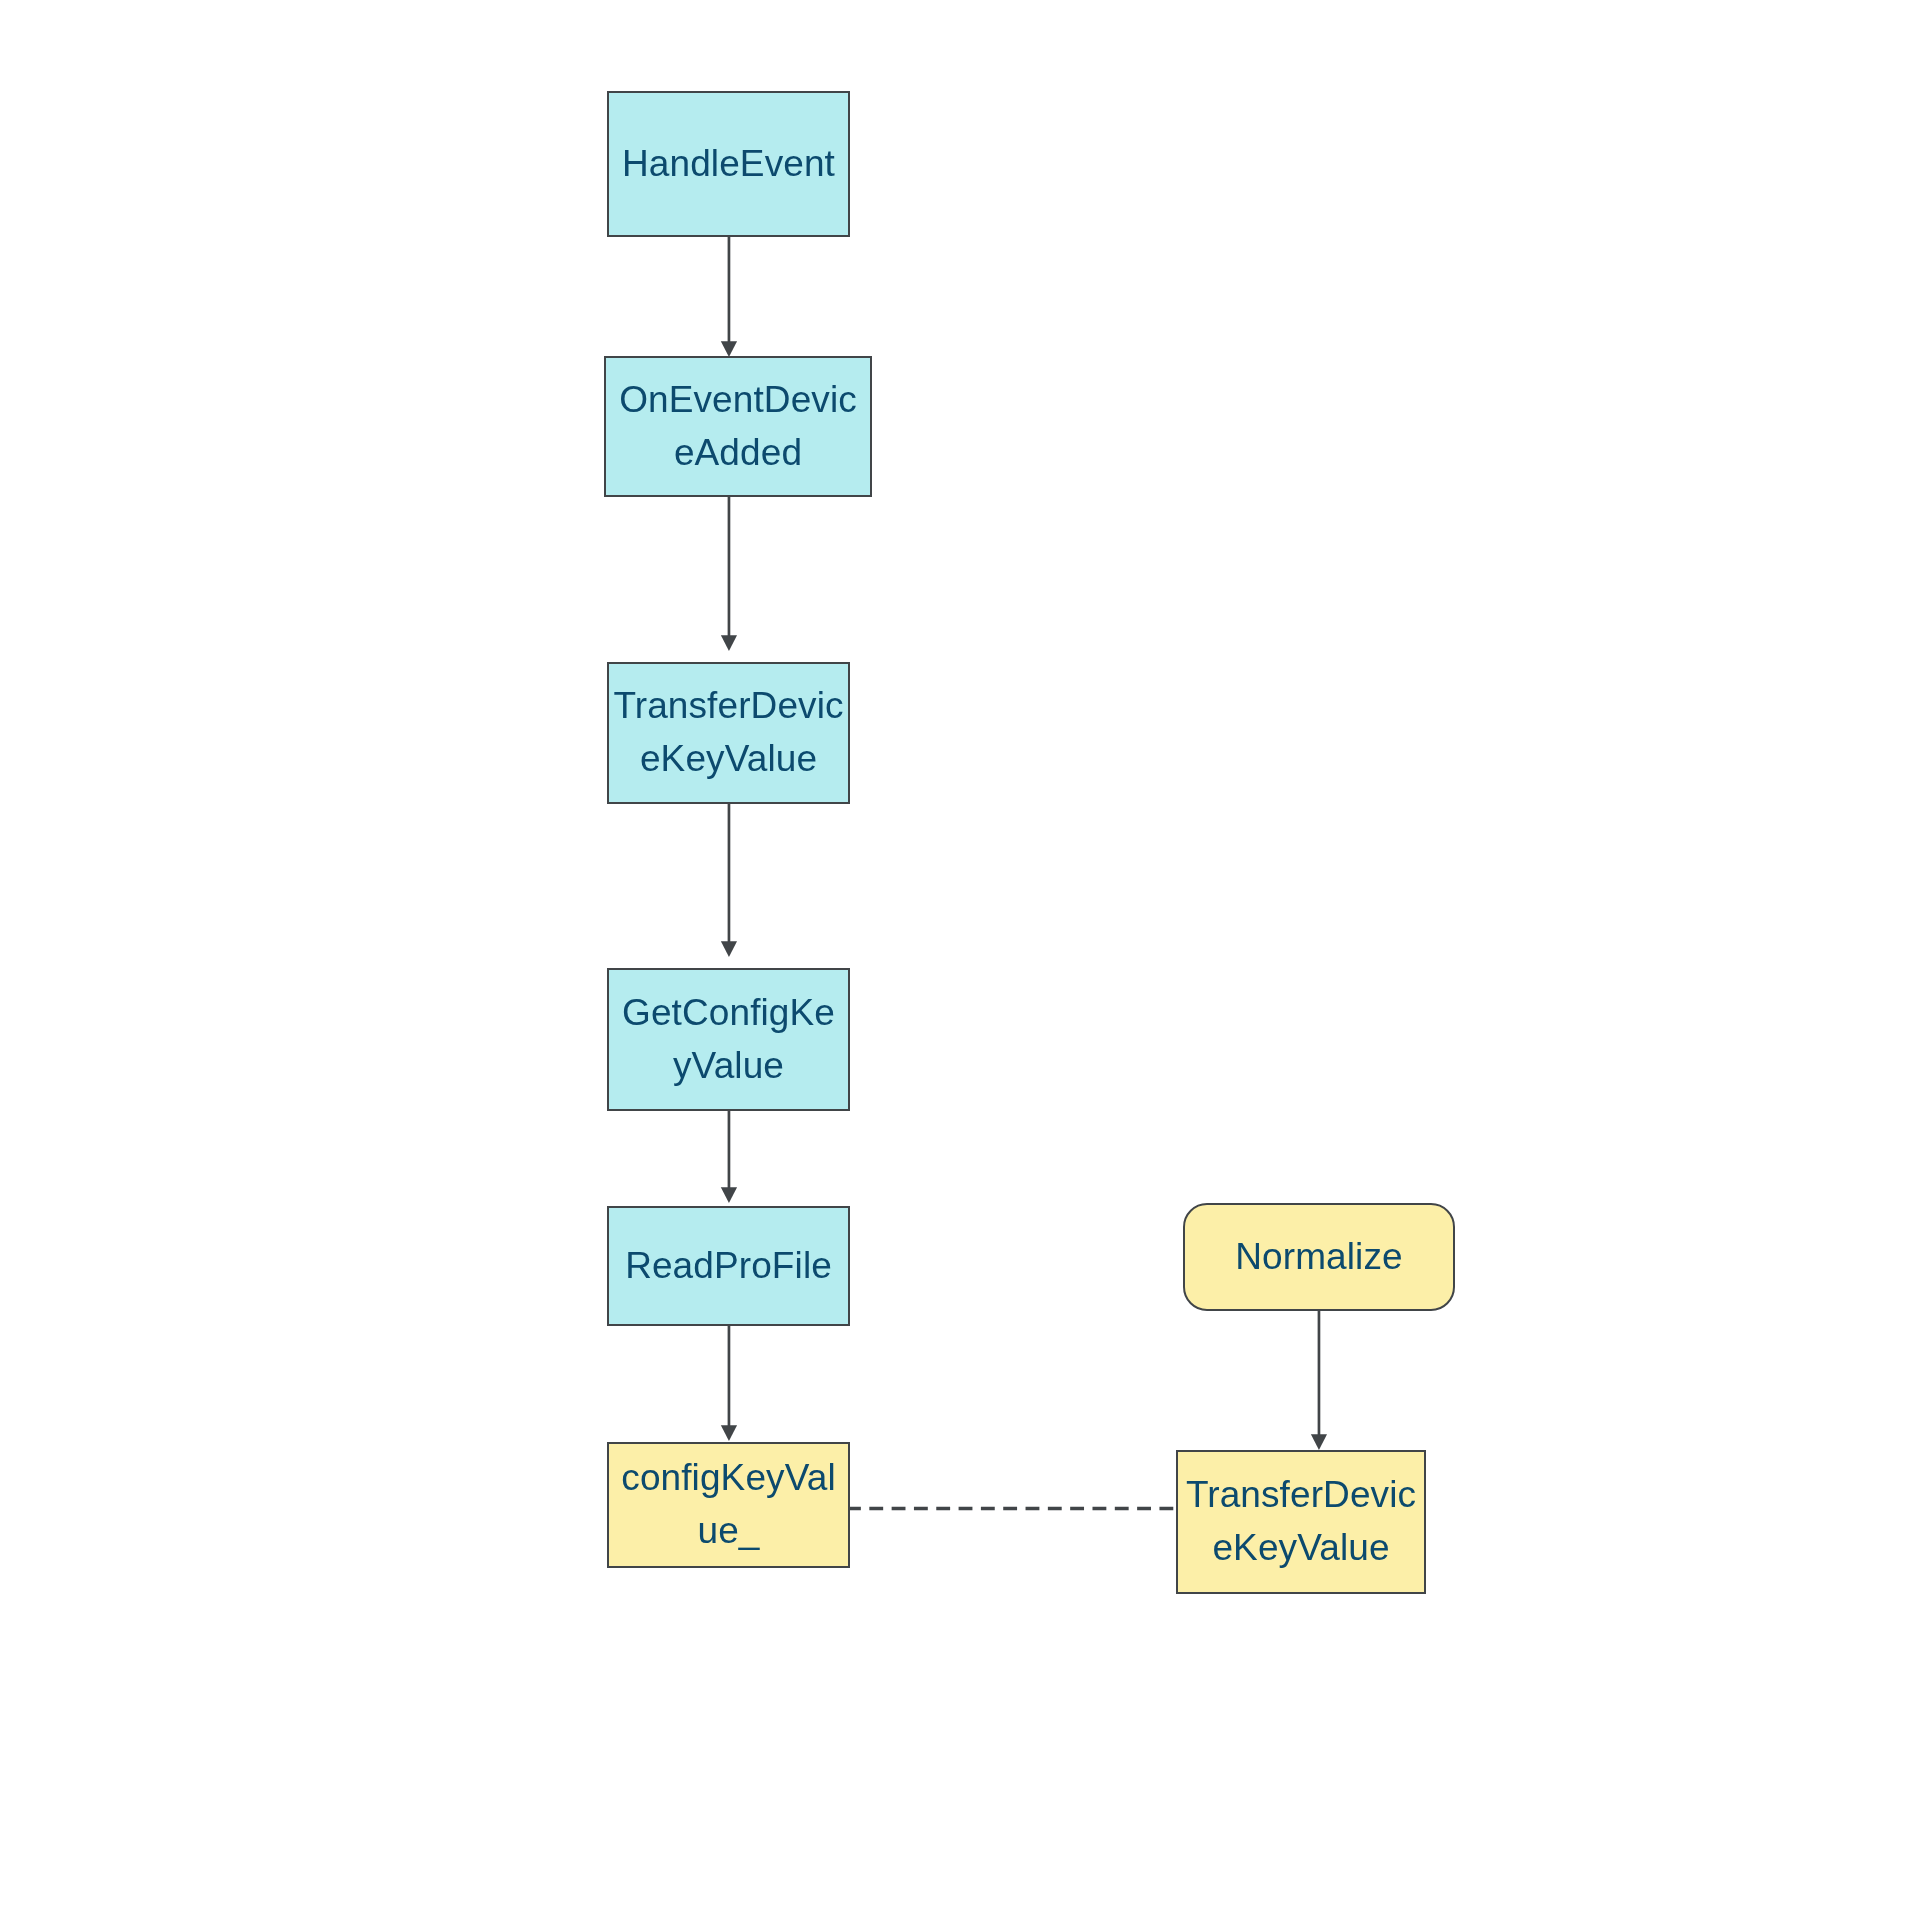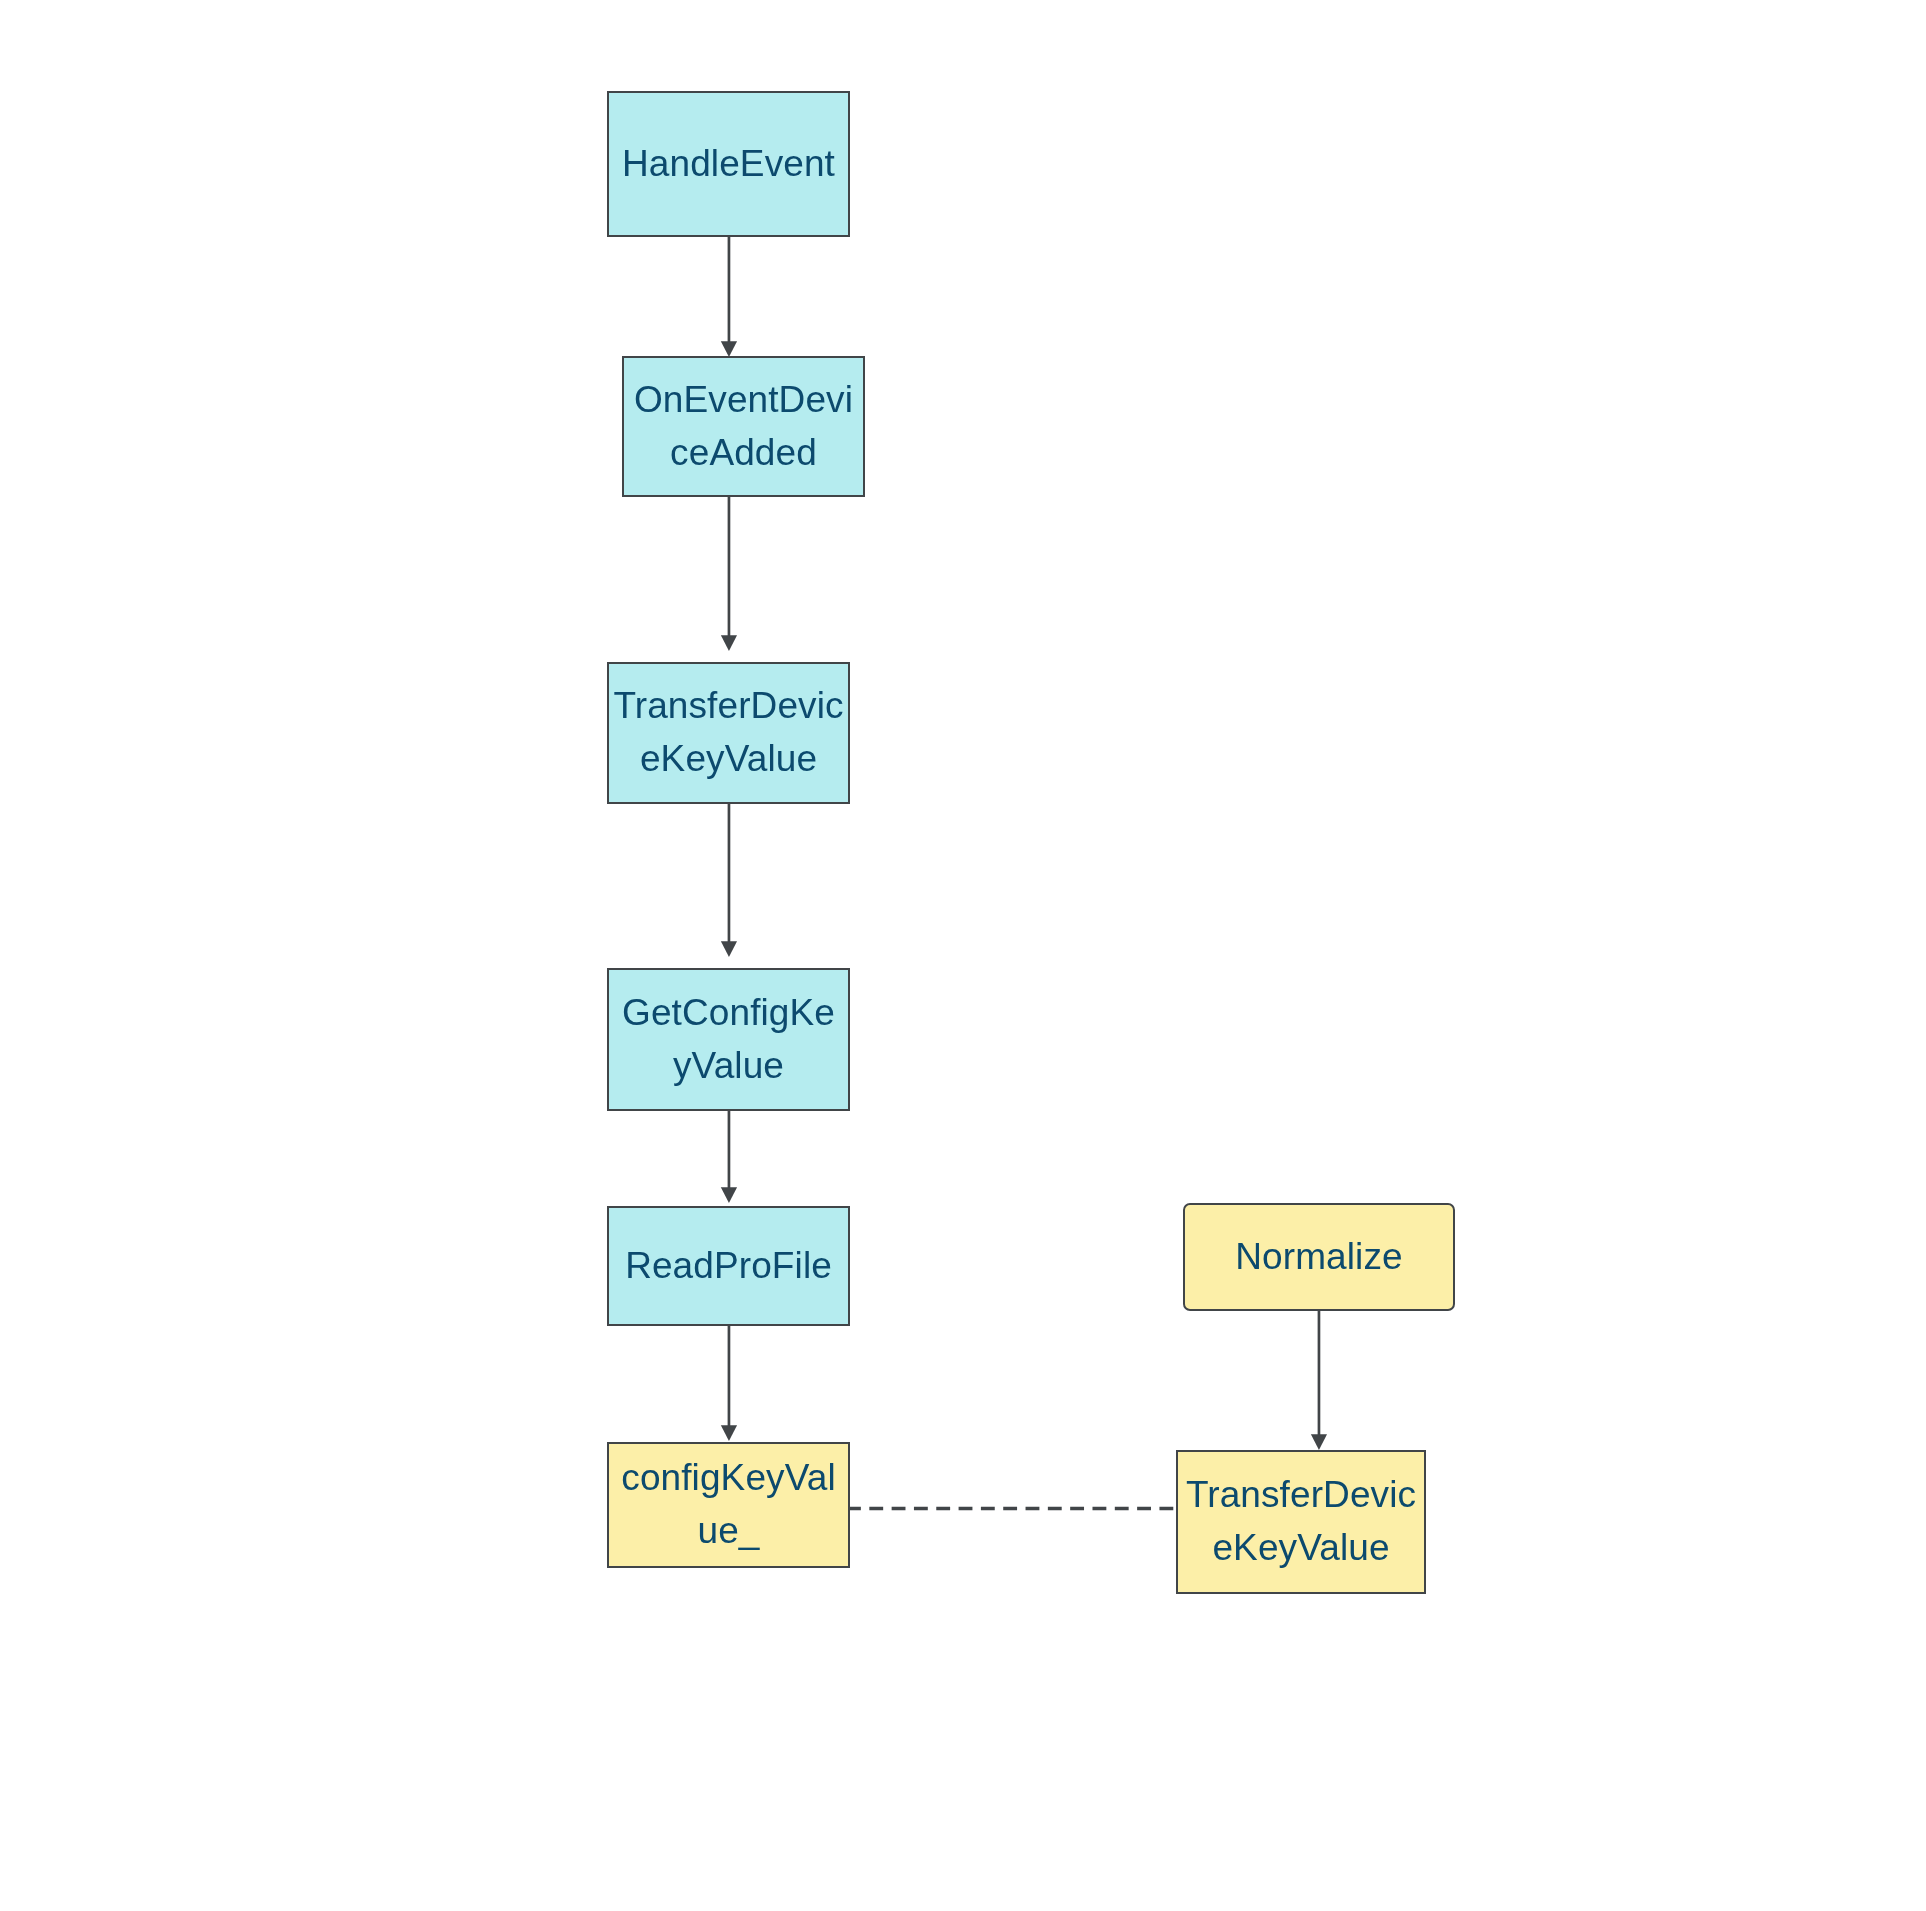--- a/index.html
+++ b/index.html
@@ -33,21 +33,21 @@
     padding: 0 3.9px;
   }
   .node.process {
     background: #b5ecef;
   }
   .node.data {
     background: #fcefa8;
   }
   .node.rounded {
     background: #fcefa8;
-    border-radius: 7px;
+    border-radius: 24px;
     word-break: normal;
   }
   .node .label {
     display: block;
     width: 100%;
   }
   .edge {
     position: absolute;
     pointer-events: none;
   }
@@ -107,21 +107,21 @@
     <svg width="354" height="27" viewBox="0 0 920 70">
       <line x1="0" y1="35" x2="875" y2="35" stroke="#414548" stroke-width="9" stroke-dasharray="36 22"></line>
       <polygon points="914,35 871,14 871,56" fill="#414548"></polygon>
     </svg>
   </div>
 
   <div class="node process" style="left:607px; top:91px; width:243px; height:146px;">
     <span class="label">HandleEvent</span>
   </div>
 
-  <div class="node process" style="left:622px; top:356px; width:243px; height:141px;align-items:center;">
+  <div class="node process" style="left:604px; top:356px; width:268px; height:141px;align-items:center;">
     <span class="label">OnEventDeviceAdded</span>
   </div>
 
   <div class="node process" style="left:607px; top:662px; width:243px; height:142px;">
     <span class="label">TransferDeviceKeyValue</span>
   </div>
 
   <div class="node process" style="left:607px; top:968px; width:243px; height:143px;">
     <span class="label">GetConfigKeyValue</span>
   </div>

